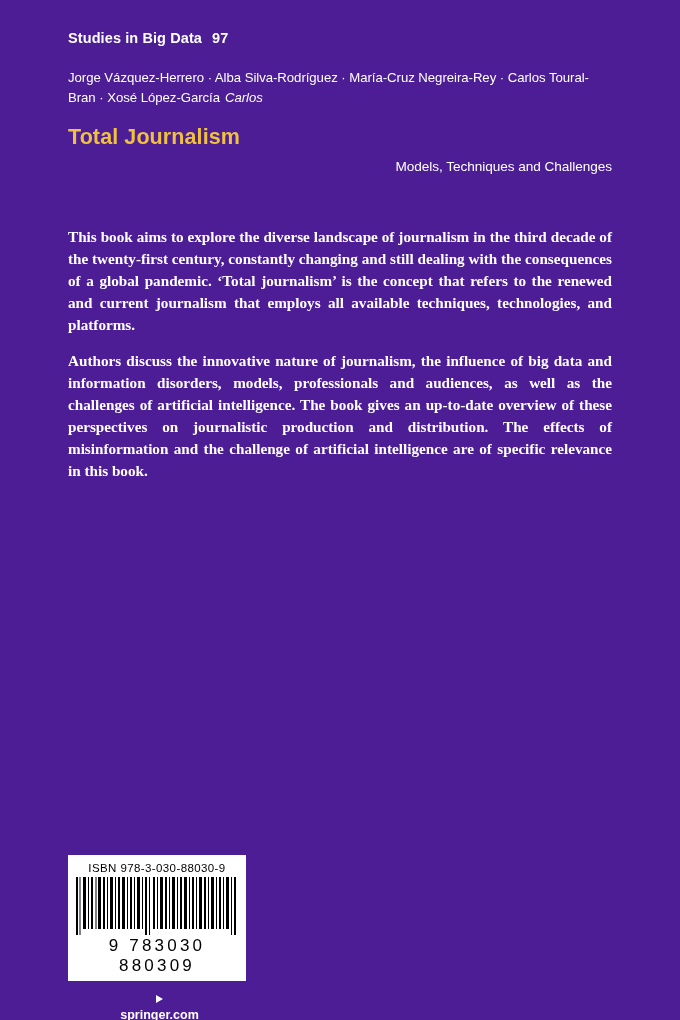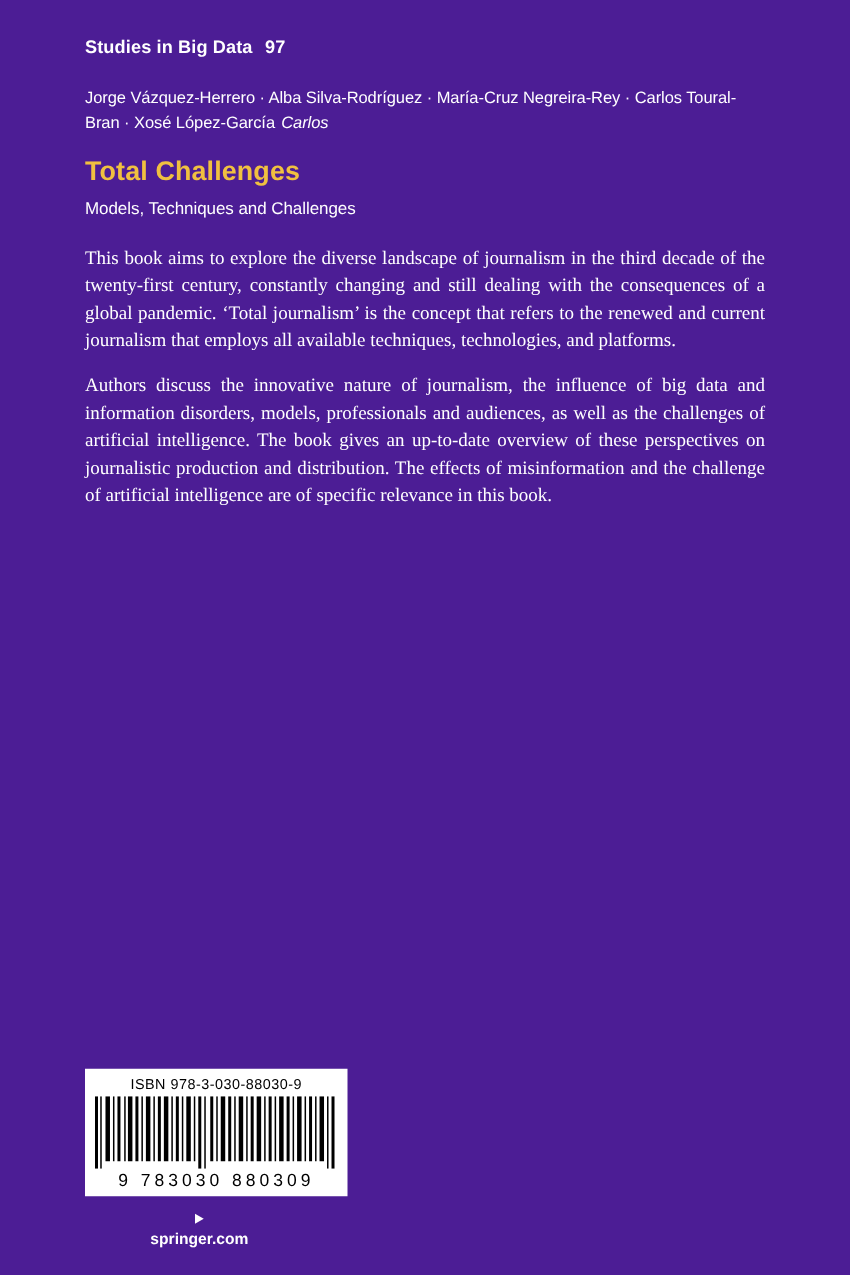--- a/index.html
+++ b/index.html
@@ -54,62 +54,64 @@
     font-size: 21.5px;
     font-weight: bold;
     letter-spacing: 0.1px;
     margin: 0 0 9px 0;
   }
   .book-subtitle {
     color: #ffffff;
     font-family: "Liberation Sans", sans-serif;
     font-size: 13.6px;
     letter-spacing: -0.05px;
-    margin-bottom: 22px;
+    margin-bottom: 52px;
+    text-align: right;
   }
   .blurb {
     color: #ffffff;
     font-family: "Liberation Serif", serif;
     font-size: 15.2px;
     line-height: 1.45;
     text-align: justify;
     margin: 0 0 14px 0;
+    font-weight: bold;
   }
   .blurb:last-child {
     margin-bottom: 0;
   }
   .barcode-block {
     position: absolute;
     left: 68px;
     top: 855px;
     width: 178px;
   }
   .barcode-card {
     background: #ffffff;
     padding: 7px 8px 5px 8px;
     box-sizing: border-box;
-    width: 210px;
+    width: 178px;
   }
   .isbn-text {
     font-family: "Liberation Sans", sans-serif;
     font-size: 11.5px;
     color: #000000;
     text-align: center;
     letter-spacing: 0.4px;
     margin-bottom: 3px;
     white-space: nowrap;
   }
   .bars {
     height: 58px;
     width: 100%;
     display: block;
   }
   .barcode-digits {
     font-family: "Liberation Sans", sans-serif;
-    font-size: 14px;
+    font-size: 17px;
     color: #000000;
     text-align: center;
     letter-spacing: 3.2px;
     margin-top: 1px;
   }
   .springer {
     margin-top: 14px;
     color: #ffffff;
     font-family: "Liberation Sans", sans-serif;
     font-size: 12.5px;
@@ -137,21 +139,21 @@
   <div class="content">
 
     <div class="series-line">
       <span>Studies in Big Data</span><span class="vol">97</span>
     </div>
 
     <div class="editors">
       <span>Jorge Vázquez-Herrero · Alba Silva-Rodríguez · María-Cruz Negreira-Rey · Carlos Toural-Bran · Xosé López-García</span><span class="role">Carlos</span>
     </div>
 
-    <div class="book-title">Total Challenges</div>
+    <div class="book-title">Total Journalism</div>
     <div class="book-subtitle">Models, Techniques and Challenges</div>
 
     <p class="blurb">This book aims to explore the diverse landscape of journalism in the third decade of the twenty-first century, constantly changing and still dealing with the consequences of a global pandemic. ‘Total journalism’ is the concept that refers to the renewed and current journalism that employs all available techniques, technologies, and platforms.</p>
     <p class="blurb">Authors discuss the innovative nature of journalism, the influence of big data and information disorders, models, professionals and audiences, as well as the challenges of artificial intelligence. The book gives an up-to-date overview of these perspectives on journalistic production and distribution. The effects of misinformation and the challenge of artificial intelligence are of specific relevance in this book.</p>
 
   </div>
 
   <div class="barcode-block">
     <div class="barcode-card">
       <div class="isbn-text">ISBN  978-3-030-88030-9</div>

